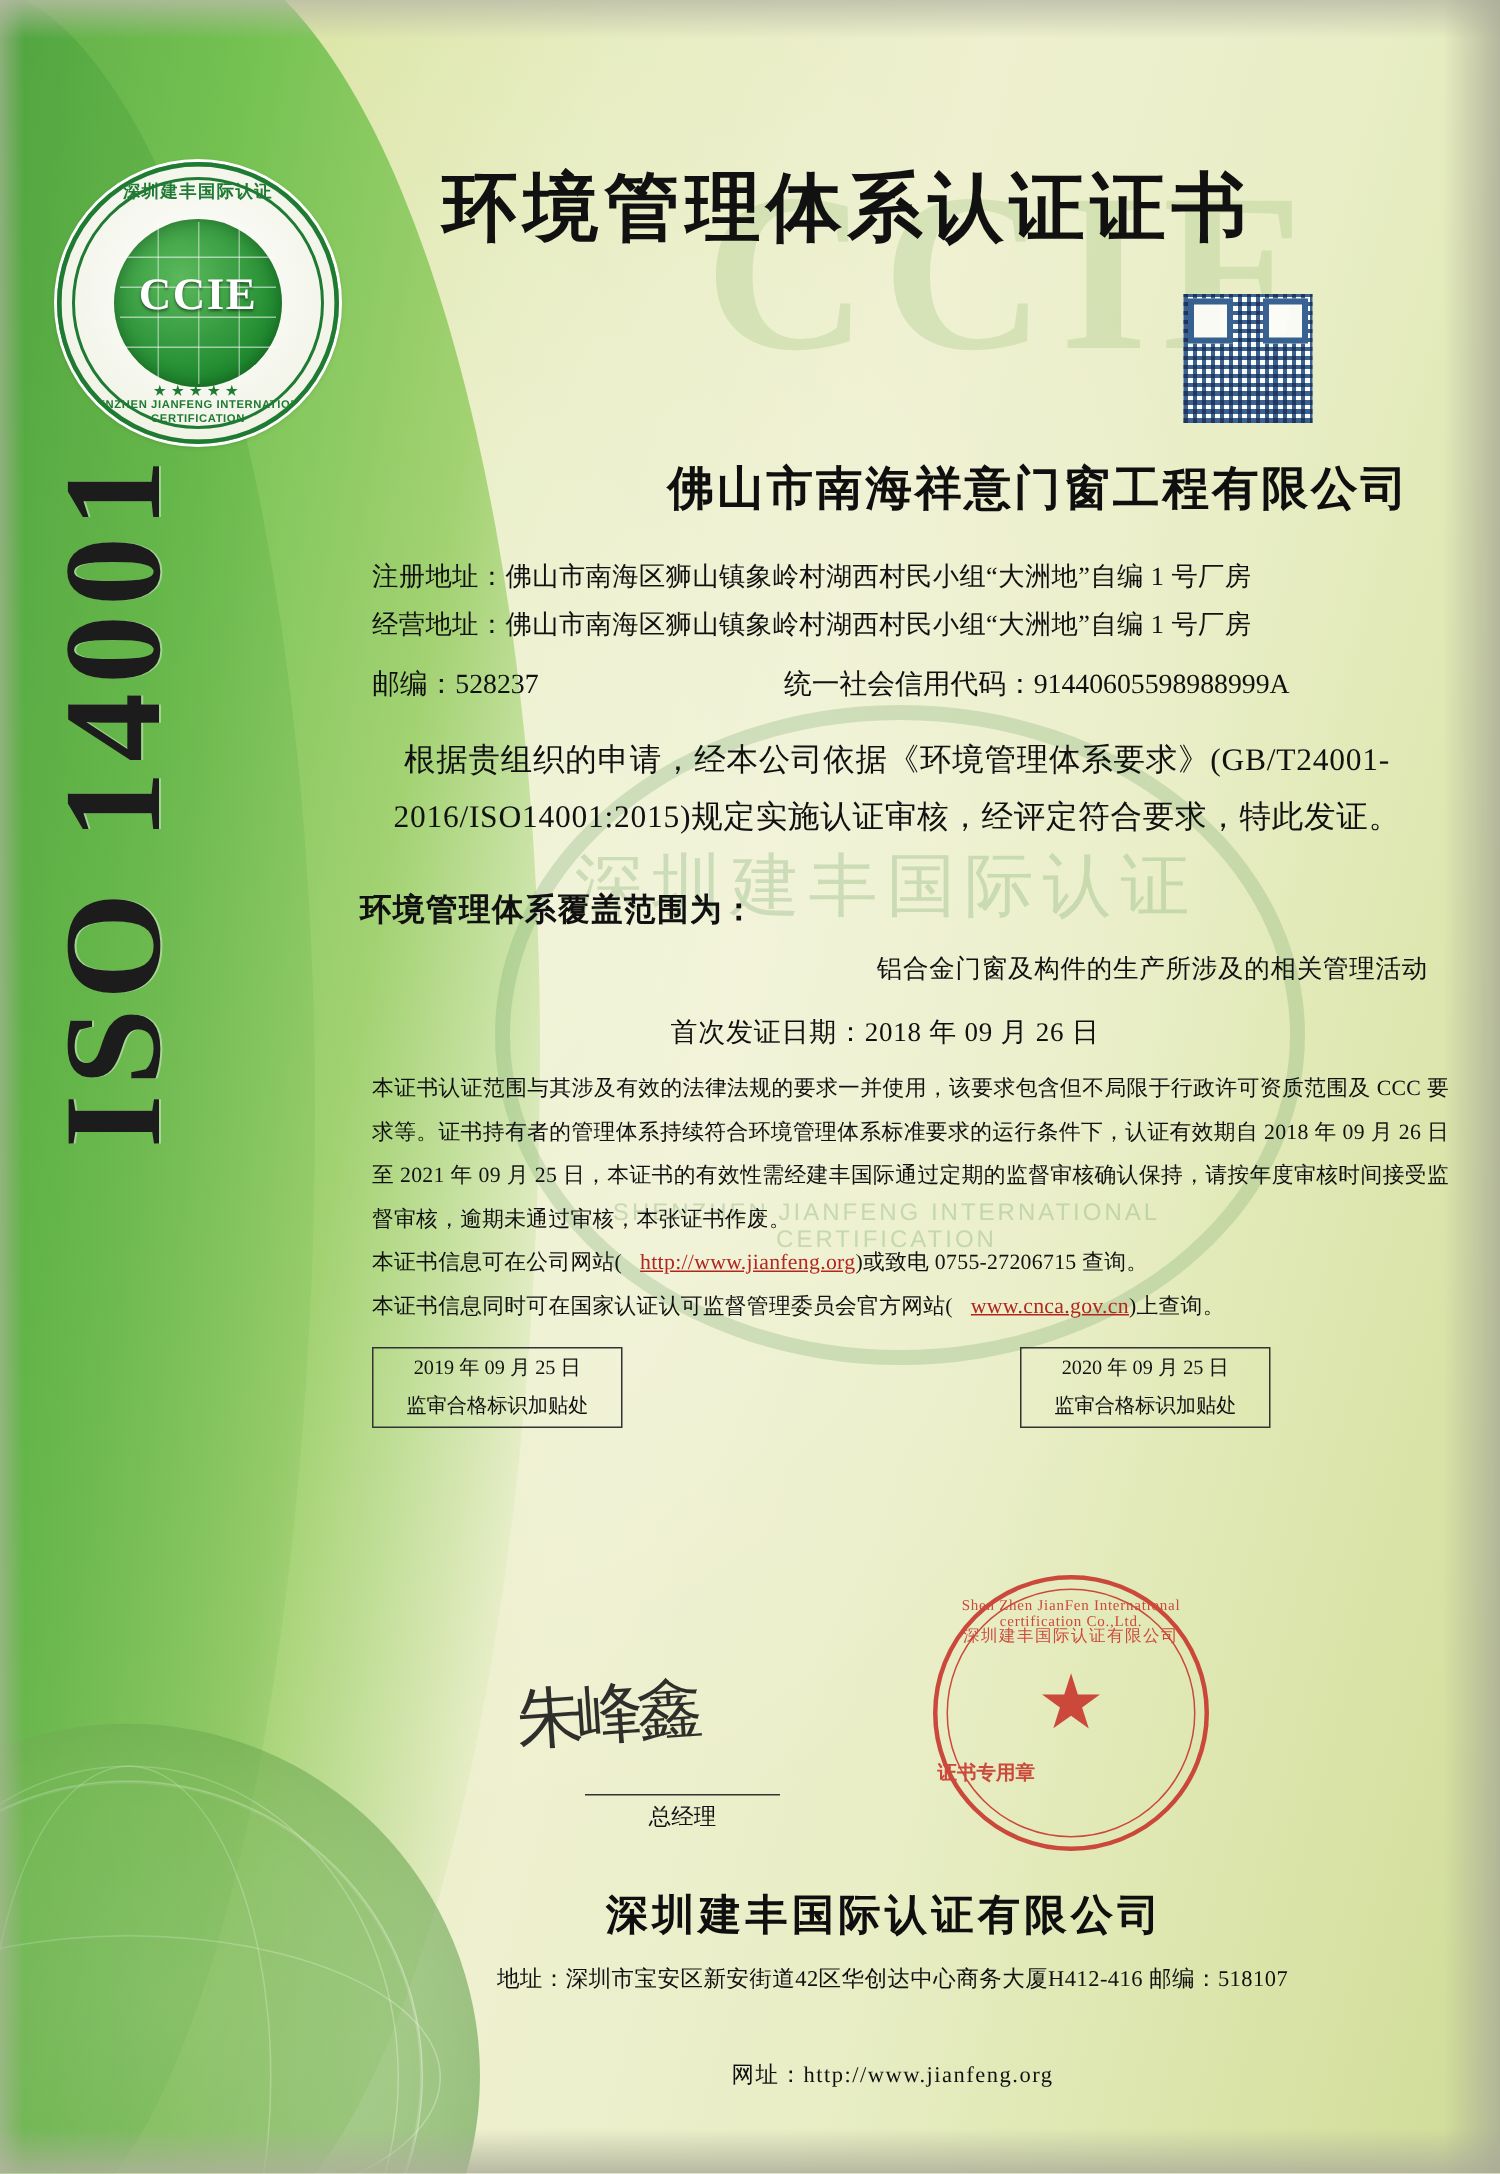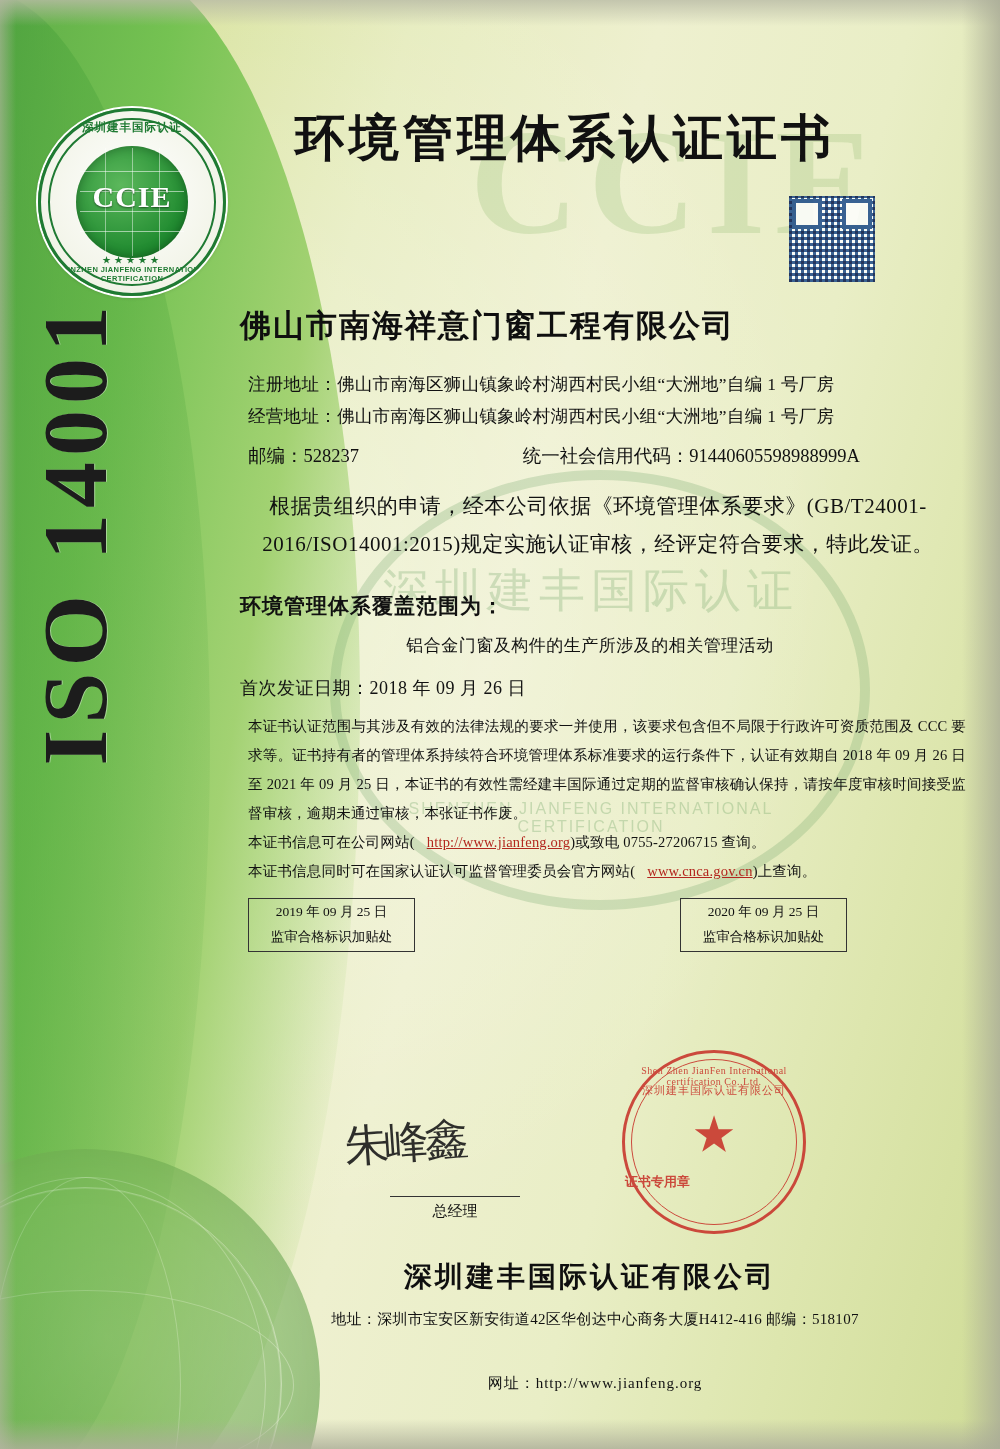--- a/index.html
+++ b/index.html
@@ -147,45 +147,45 @@
     position:absolute;left:55px;top:105px;width:660px;
     font-size:50px;font-weight:bold;letter-spacing:4px;color:#111;
     font-family:"Liberation Serif", serif;white-space:nowrap;
   }
   .certno{
     position:absolute;left:10px;top:255px;width:520px;text-align:center;
     font-size:20px;color:#111;letter-spacing:1px;
   }
   .certno .val{font-family:"Liberation Serif",serif;font-weight:bold;letter-spacing:1.5px;}
   .company{
-    position:absolute;left:0;top:305px;width:700px;text-align:left;
+    position:absolute;left:0;top:305px;width:700px;text-align:right;
     font-size:31px;font-weight:bold;letter-spacing:2px;color:#0f0f0f;
   }
   .addr-row{
     position:absolute;width:700px;font-size:17.5px;color:#111;letter-spacing:.3px;
   }
   .addr1{left:8px;top:372px;}
   .addr2{left:8px;top:404px;}
   .label{display:inline-block;min-width:84px;}
   .zip-row{position:absolute;left:8px;top:443px;width:700px;font-size:18.5px;color:#111;}
   .zip-row .left{display:inline-block;width:270px;}
   .para{
     position:absolute;left:8px;top:487px;width:700px;
     font-size:21px;line-height:38px;color:#111;letter-spacing:.5px;text-align:center;
   }
   .scope-title{
     position:absolute;left:0;top:592px;width:700px;
     font-size:21px;font-weight:bold;color:#111;letter-spacing:1px;
   }
   .scope-body{
-    position:absolute;left:0;top:634px;width:700px;text-align:center;
+    position:absolute;left:12px;top:634px;width:700px;text-align:right;
     font-size:17px;color:#111;letter-spacing:.5px;
   }
   .first-issue{
-    position:absolute;left:0;top:676px;width:700px;
+    position:absolute;left:0;top:676px;width:700px;text-align:center;
     font-size:18px;color:#111;letter-spacing:.5px;
   }
   .fine{
     position:absolute;left:8px;top:712px;width:718px;
     font-size:14.5px;line-height:29px;color:#111;letter-spacing:.2px;text-align:justify;
   }
   .fine .red{color:#b3261e;text-decoration:underline;padding-left:12px;}
   .stamp-box{
     position:absolute;width:165px;height:52px;border:1.5px solid #333;
     text-align:center;font-size:13.5px;line-height:25px;color:#111;

